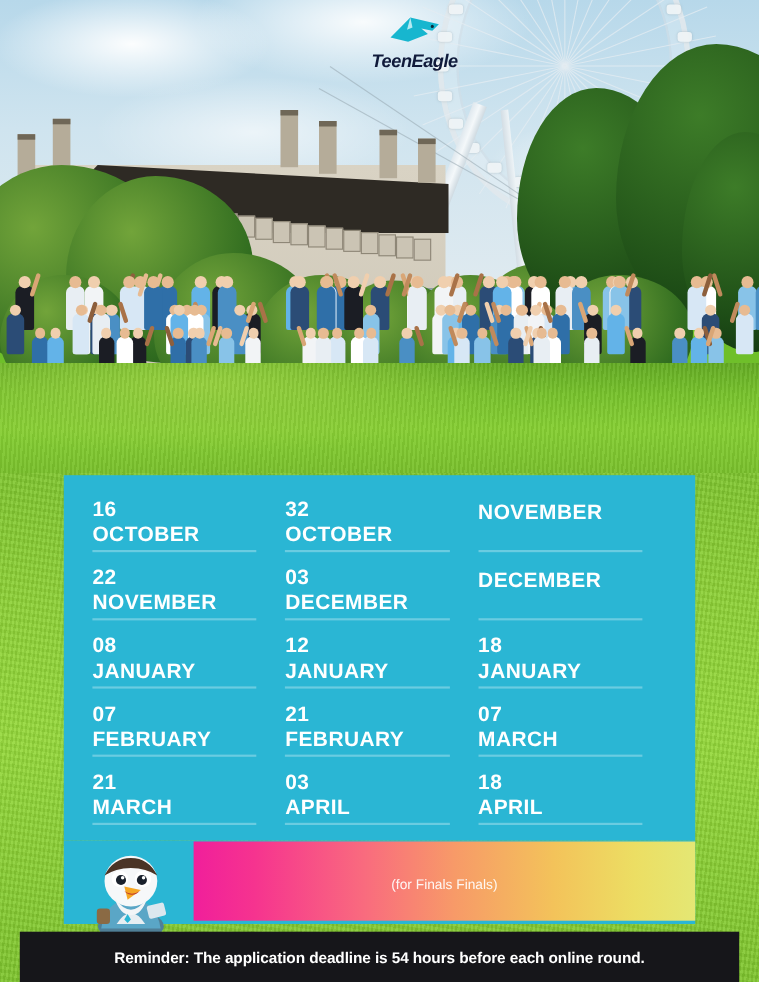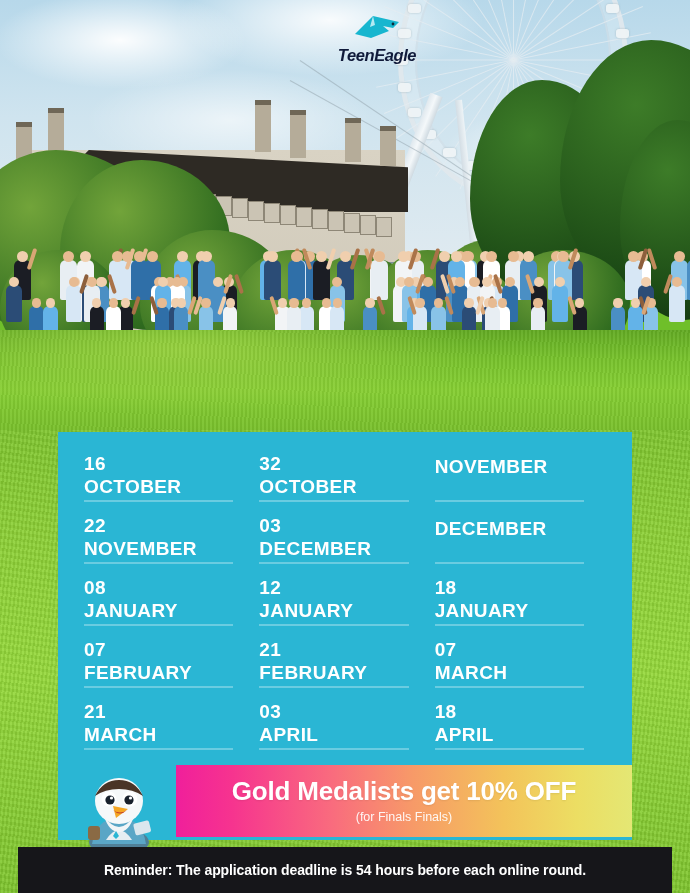--- a/index.html
+++ b/index.html
@@ -817,21 +817,20 @@
     <circle cx="54.5" cy="32" r="1.6" fill="#fff"></circle>
     <path d="M37 40 L52 43 L40 52 Z" fill="#f5a623"></path>
     <path d="M37 44 q7 7 14 0 q-7 5-14 0z" fill="#c0392b"></path>
     <path d="M28 50 q15 22 30 0 q-5 16-15 16 q-10 0-15-16z" fill="#f2f5f7"></path>
     <rect x="57" y="58" width="16" height="12" rx="2" fill="#dbe7ee" transform="rotate(-14 57 58)"></rect>
     <rect x="12" y="60" width="12" height="14" rx="3" fill="#8a6a44"></rect>
     <path d="M37 70 l3-5 l3 5 l-3 3z" fill="#2ab6d4"></path>
   </svg>
 
   <div class="promo">
-    <div class="promo-title">Gold Medalists get 10% OFF</div>
     <div class="promo-sub">(for Finals Finals)</div>
   </div>
 
   <div class="reminder">
     <span>Reminder: The application deadline is 54 hours before each online round.</span>
   </div>
 
 </div>
 
 </body></html>

